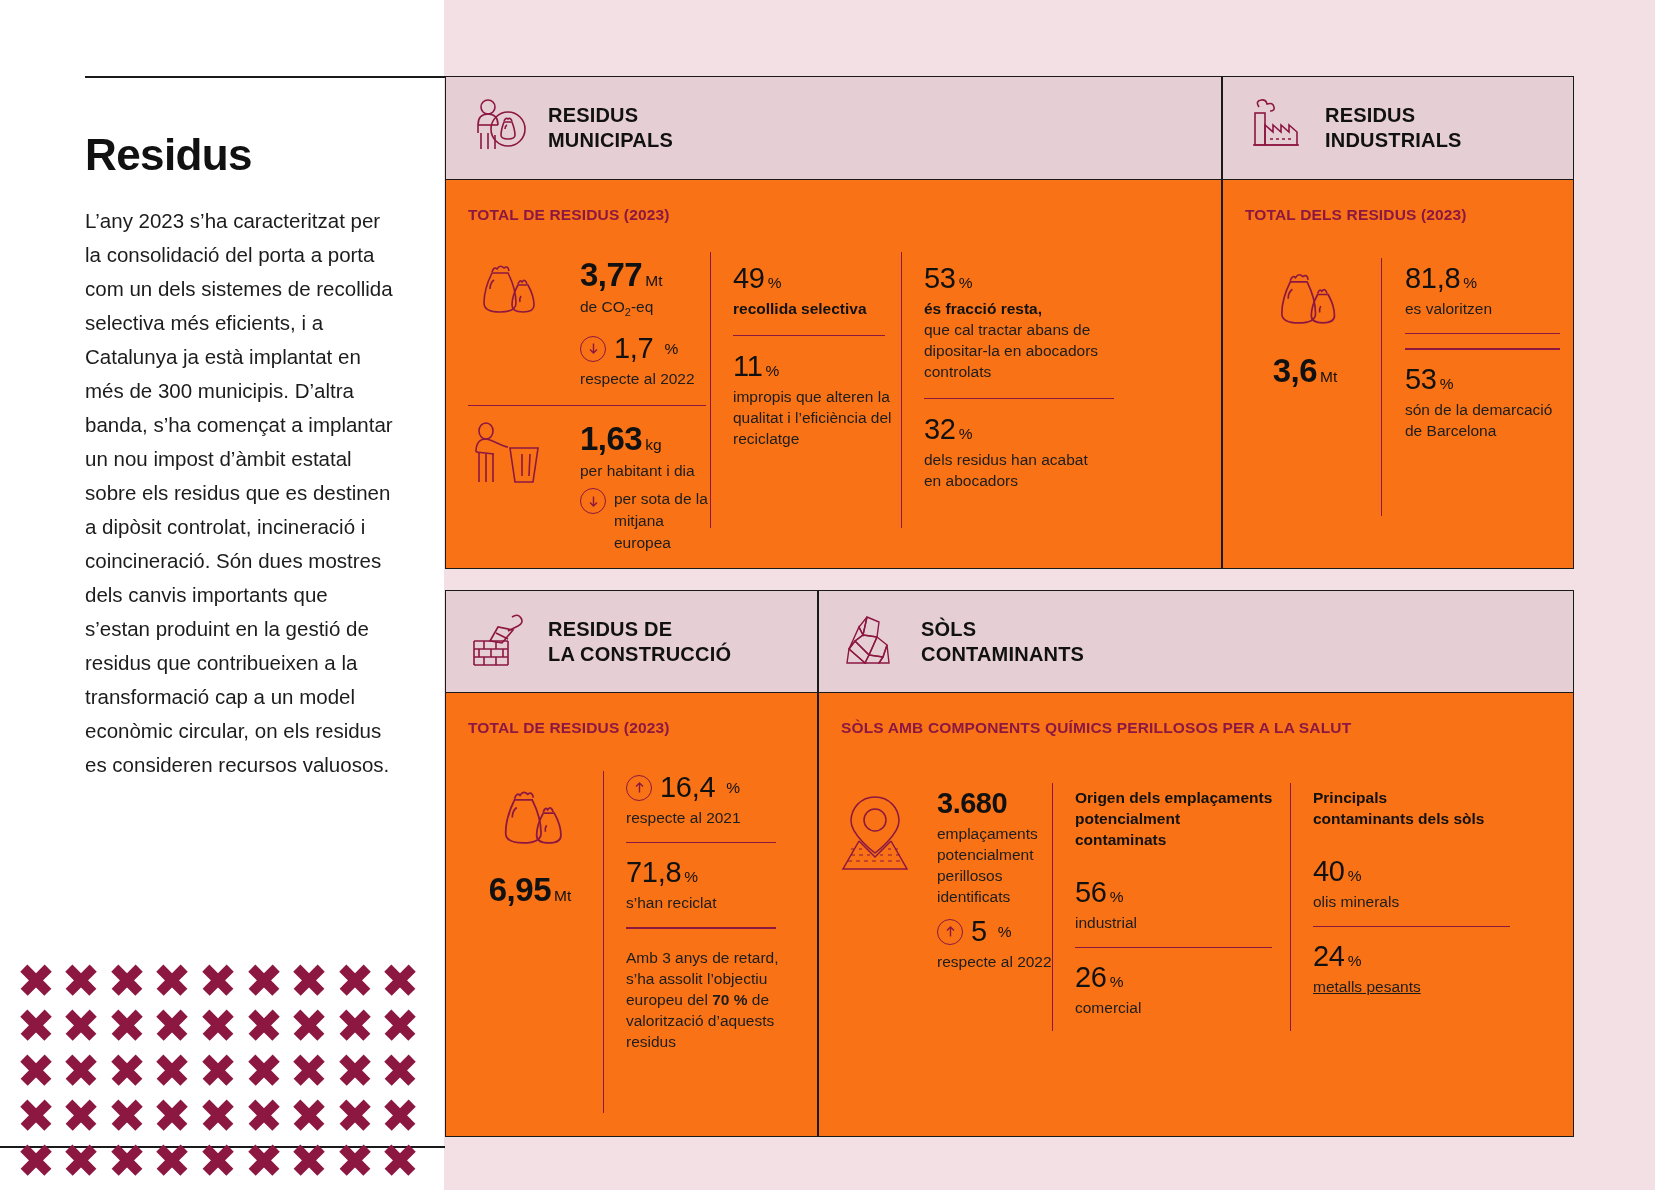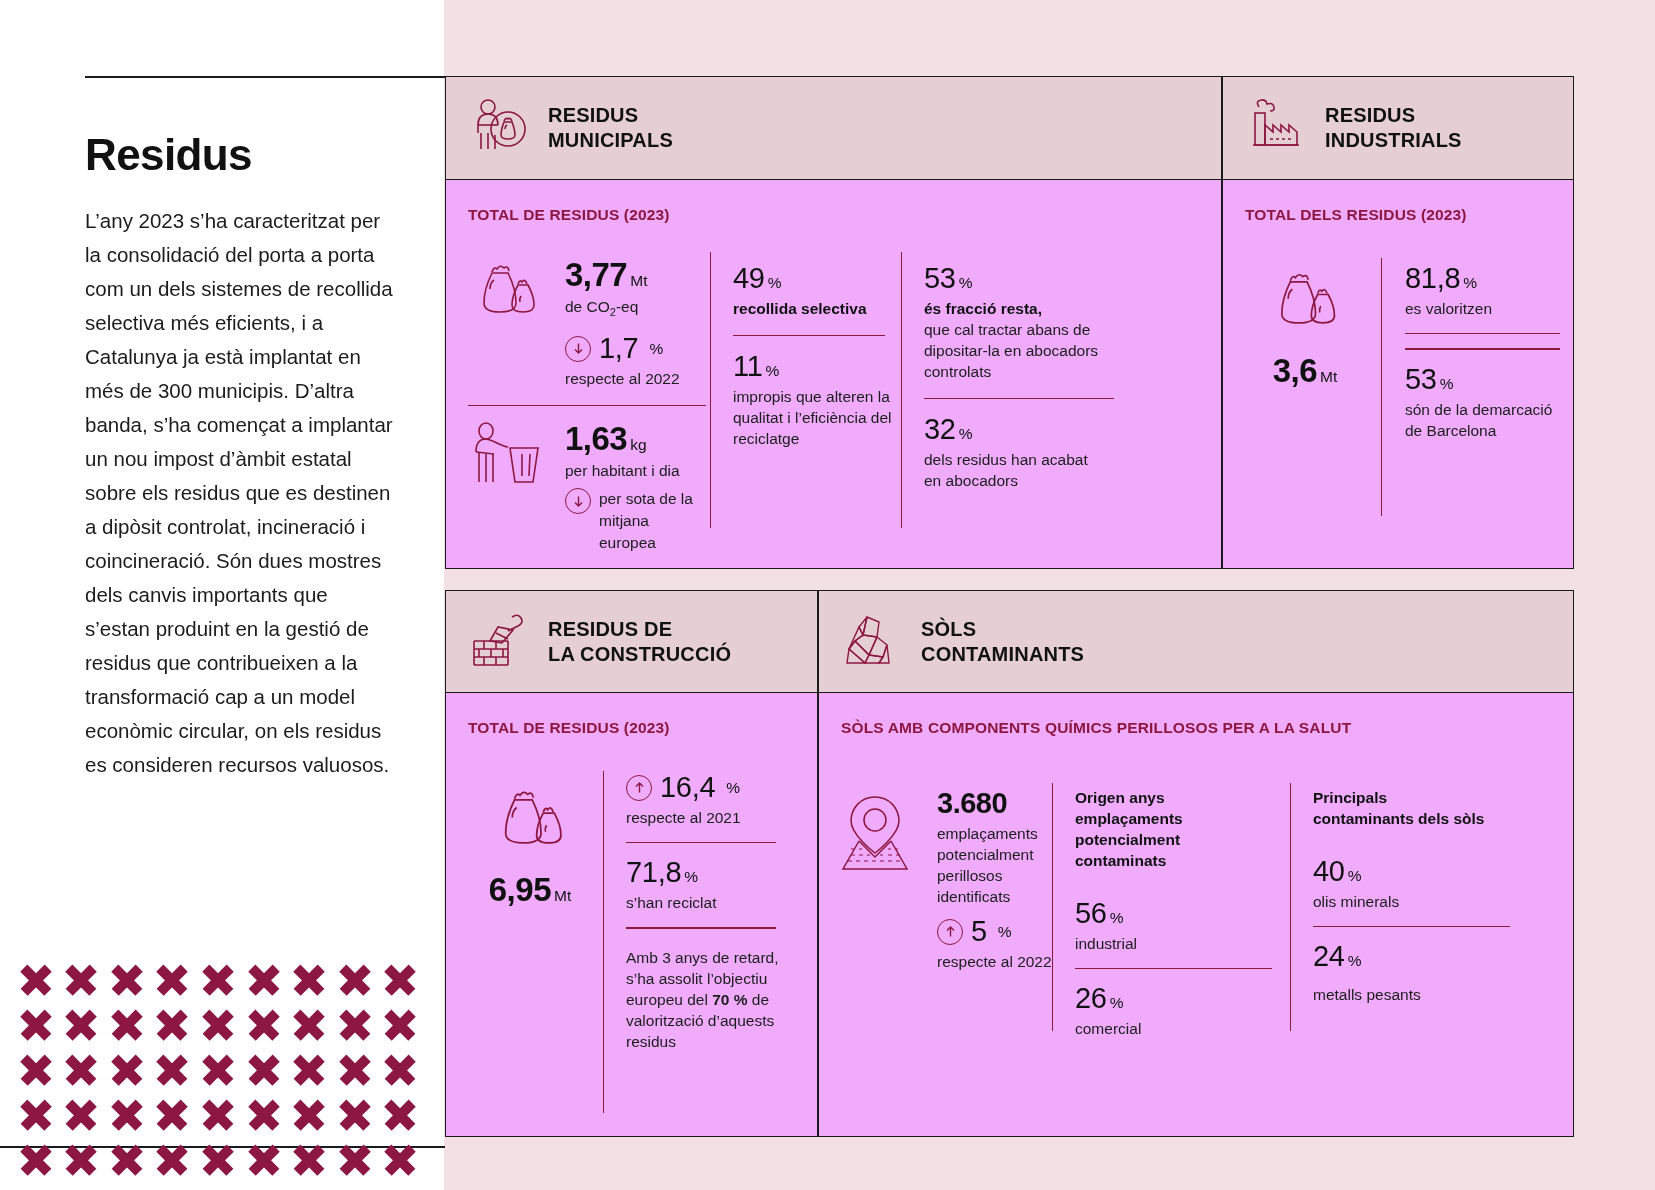--- a/index.html
+++ b/index.html
@@ -55,21 +55,21 @@
   
   .panel { position: absolute; border: 1.8px solid #1a1a1a; }
   .panel-head {
     background: #e5ced4; display: flex; align-items: center; gap: 18px;
     padding-left: 22px; border-bottom: 1.8px solid #1a1a1a;
   }
   .panel-title {
     font-size: 20px; font-weight: bold; color: #111; line-height: 25px;
     letter-spacing: 0.2px; text-transform: uppercase;
   }
-  .panel-body { background: #f0abfc; position: relative; }
+  .panel-body { background: #f97316; position: relative; }
   .section-label {
     color: #8c1741; font-weight: bold; font-size: 15.5px; letter-spacing: 0.15px;
     line-height: 22px;
   }
 
   
   .big { font-size: 33px; font-weight: bold; color: #111; letter-spacing: -0.5px; }
   .big-sm { font-size: 29px; font-weight: normal; color: #111; letter-spacing: -0.3px; }
   .unit { font-size: 15.5px; font-weight: normal; color: #111; margin-left: 3px; }
   .desc { font-size: 15.5px; line-height: 21px; color: #1c1c1c; }
@@ -78,21 +78,21 @@
   .hr { height: 1.4px; background: #8c1741; margin: 14px 0; }
   .vline { position: absolute; width: 1.4px; background: #8c1741; }
 
   .arrow-circle {
     display: inline-flex; align-items: center; justify-content: center;
     width: 26px; height: 26px; border: 1.4px solid #8c1741; border-radius: 50%;
     vertical-align: middle; flex: 0 0 26px;
   }
   .row-inline { display: flex; align-items: center; gap: 8px; }
 
-  .stat-row { display: flex; align-items: flex-start; gap: 21px; }
+  .stat-row { display: flex; align-items: flex-start; gap: 36px; }
   .icon-box { flex: 0 0 auto; }
 </style>
 </head>
 <body>
 
 <div class="page">
   <div class="pink-backdrop"></div>
 
   <div class="left-rule"></div>
   <div class="left-rule-bottom"></div>
@@ -431,21 +431,21 @@
             <span class="unit">%</span>
           </div>
           <div class="desc" style="margin-top:3px;">respecte al 2022</div>
         </div>
       </div>
 
       <div class="vline" style="left:233px; top:90px; height:248px;"></div>
       <div class="vline" style="left:471px; top:90px; height:248px;"></div>
 
       <div style="position:absolute; left:256px; top:94px; width:200px;">
-        <div class="sub-head">Origen anys emplaçaments</div>
+        <div class="sub-head">Origen dels emplaçaments</div>
         <div class="sub-head">potencialment contaminats</div>
         <div style="margin-top:26px;">
           <div><span class="big-sm">56</span><span class="unit">%</span></div>
           <div class="desc" style="margin-top:3px;">industrial</div>
         </div>
         <div class="hr" style="width:197px; margin:14px 0 13px 0;"></div>
         <div>
           <div><span class="big-sm">26</span><span class="unit">%</span></div>
           <div class="desc" style="margin-top:3px;">comercial</div>
         </div>
@@ -454,18 +454,18 @@
       <div style="position:absolute; left:494px; top:94px; width:200px;">
         <div class="sub-head">Principals</div>
         <div class="sub-head">contaminants dels sòls</div>
         <div style="margin-top:26px;">
           <div><span class="big-sm">40</span><span class="unit">%</span></div>
           <div class="desc" style="margin-top:3px;">olis minerals</div>
         </div>
         <div class="hr" style="width:197px; margin:14px 0 13px 0;"></div>
         <div>
           <div><span class="big-sm">24</span><span class="unit">%</span></div>
-          <div class="desc" style="margin-top:11px;">metalls pesants</div>
+          <div class="desc" style="margin-top:3px;text-decoration:underline;">metalls pesants</div>
         </div>
       </div>
     </div>
   </div>
 </div>
 
 </body></html>

